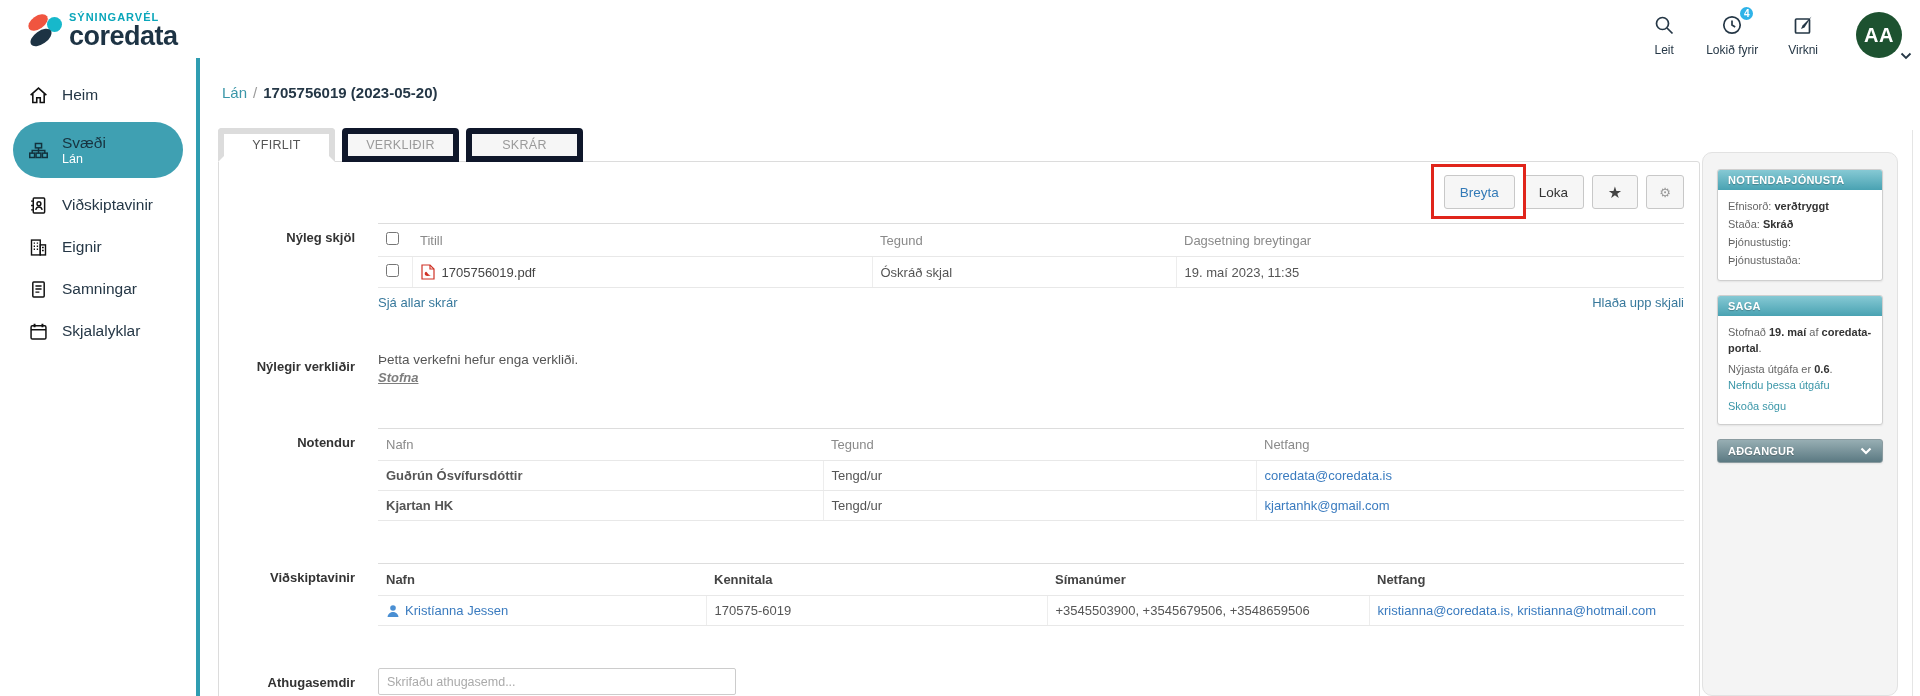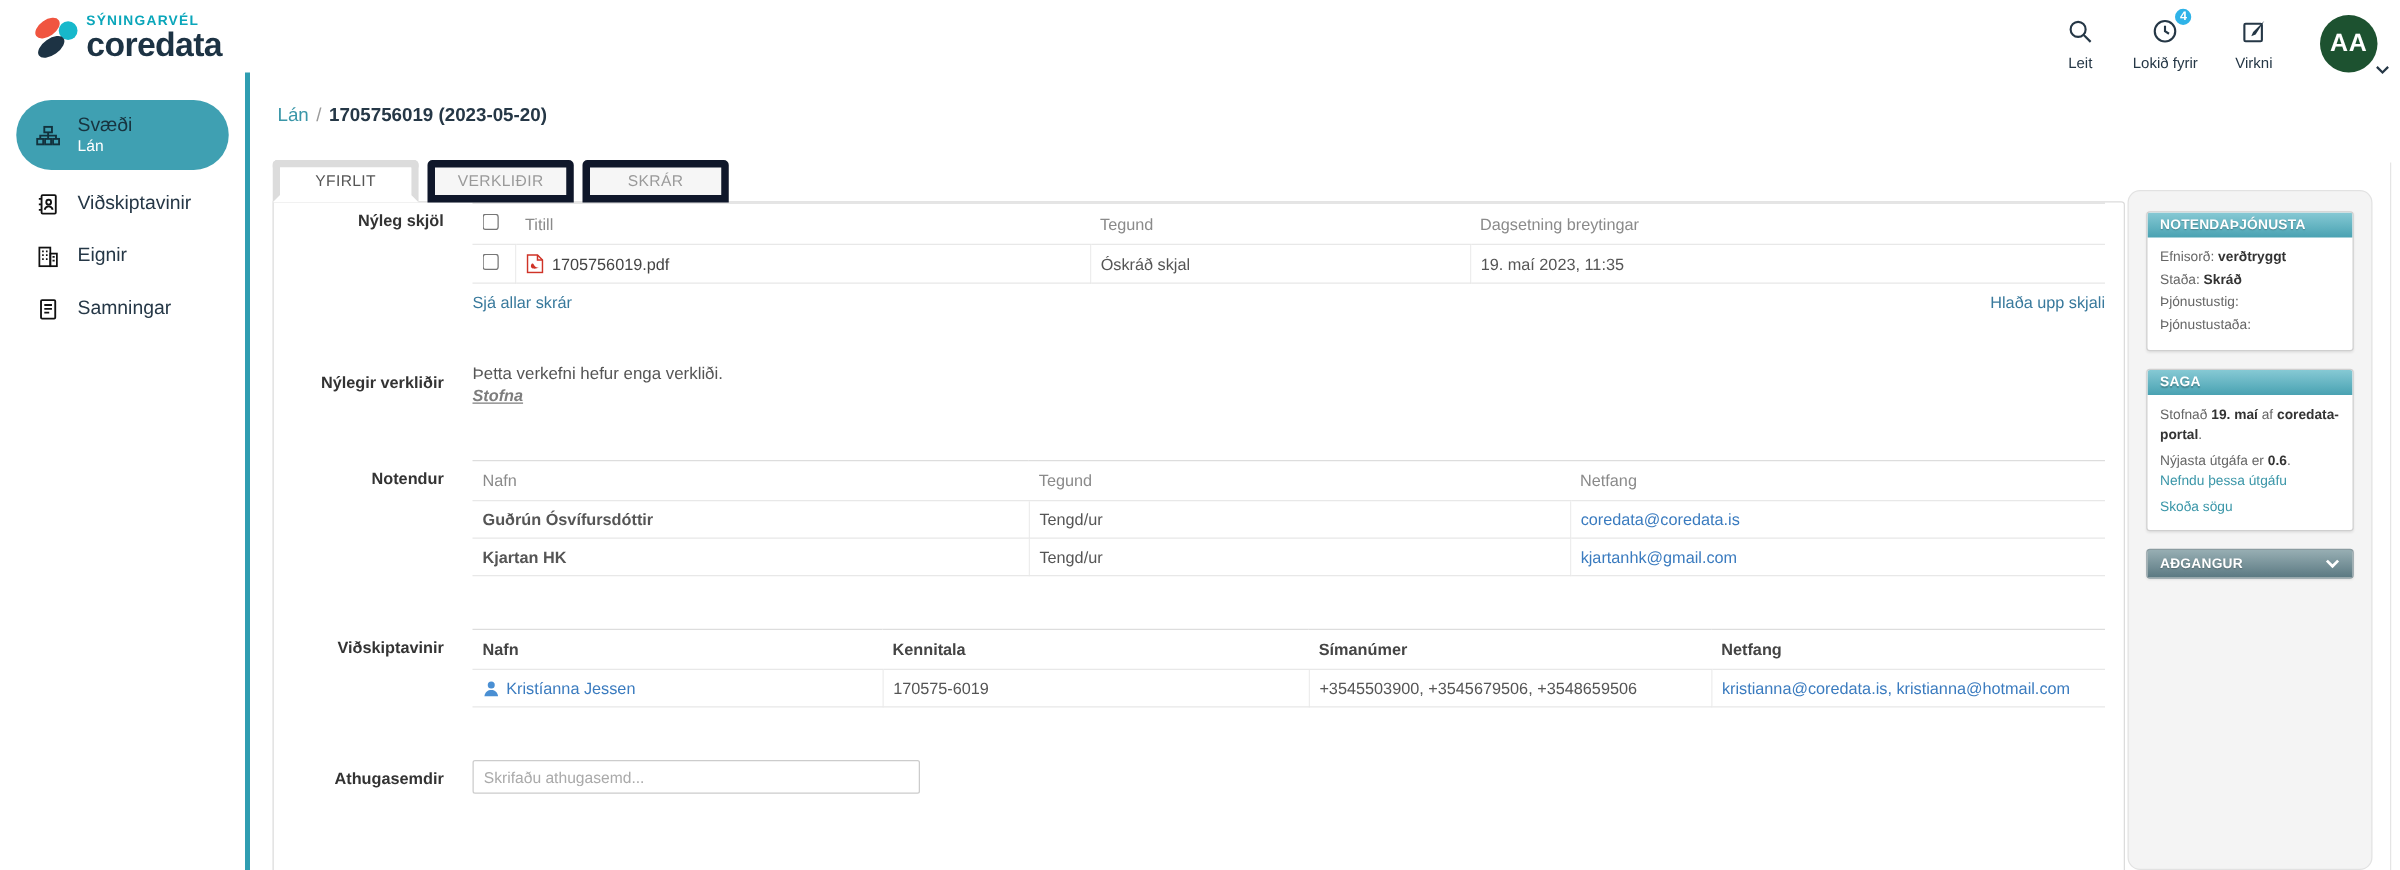--- a/index.html
+++ b/index.html
@@ -173,20 +173,29 @@
         <span class="avatar-chevron">
           <svg width="12" height="8" viewBox="0 0 12 8" fill="none" stroke="#253746" stroke-width="1.8">
             <path d="M1.5 1.5 L6 6 L10.5 1.5"></path>
           </svg>
         </span>
       </div>
     </div>
   </header>
 
   <aside class="sidebar">
+    <div class="side-item">
+      <span class="s-ico">
+        <svg width="21" height="21" viewBox="0 0 24 24" fill="none" stroke="#111" stroke-width="1.8">
+          <path d="M3 11.5 L12 3.5 L21 11.5"></path>
+            <path d="M5.5 10 V20 H10 V14.5 H14 V20 H18.5 V10"></path>
+        </svg>
+      </span>
+      <span class="s-lbl">Heim</span>
+    </div>
 
     <div class="side-item active">
       <span class="s-ico">
         <svg width="21" height="21" viewBox="0 0 24 24" fill="none" stroke="#12323d" stroke-width="1.7">
           <rect x="8.5" y="4" width="7" height="5"></rect>
           <rect x="2" y="15" width="5.5" height="5"></rect>
             <rect x="9.2" y="15" width="5.5" height="5"></rect>
             <rect x="16.5" y="15" width="5.5" height="5"></rect>
           <path d="M12 9 V12 M4.8 15 V12 H19.2 V15 M12 12 V15"></path>
         </svg>
@@ -223,36 +232,56 @@
     <div class="side-item">
       <span class="s-ico">
         <svg width="21" height="21" viewBox="0 0 24 24" fill="none" stroke="#111" stroke-width="1.7">
           <rect x="5.5" y="3.5" width="13" height="17" rx="1"></rect>
           <path d="M8.5 8 H15.5 M8.5 11.5 H15.5 M8.5 15 H13"></path>
         </svg>
       </span>
       <span class="s-lbl">Samningar</span>
     </div>
 
+    <div class="side-item">
+      <span class="s-ico">
+        <svg width="21" height="21" viewBox="0 0 24 24" fill="none" stroke="#111" stroke-width="1.7">
+          <rect x="3.5" y="5.5" width="17" height="15" rx="1.5"></rect>
+          <path d="M3.5 10 H20.5"></path>
+            <path d="M7.5 3 V7 M16.5 3 V7" stroke-width="2.2"></path>
+        </svg>
+      </span>
+      <span class="s-lbl">Skjalalyklar</span>
+    </div>
   </aside>
 
   <div class="teal-rule"></div>
 
   <main class="main">
     <div class="breadcrumb">
       <a class="bc-root">Lán</a><span class="bc-sep">/</span><span class="bc-cur">1705756019 (2023-05-20)</span>
     </div>
 
     <div class="tabs">
       <div class="tab active">YFIRLIT</div>
       <div class="tab">VERKLIÐIR</div>
       <div class="tab">SKRÁR</div>
     </div>
 
     <section class="panel">
+      <div class="toolbar">
+        <div class="btn-row">
+          <span class="red-box">
+            <button class="btn btn-edit">Breyta</button>
+          </span>
+          <button class="btn">Loka</button>
+          <button class="btn btn-icon">★</button>
+          <button class="btn btn-icon btn-gear">⚙</button>
+        </div>
+      </div>
 
       <div class="content">
 
         <div class="sec">
           <div class="sec-label">Nýleg skjöl</div>
           <div class="sec-body">
             <table class="tbl">
               <colgroup>
                   <col style="width:34px">
                   <col style="width:460px">

